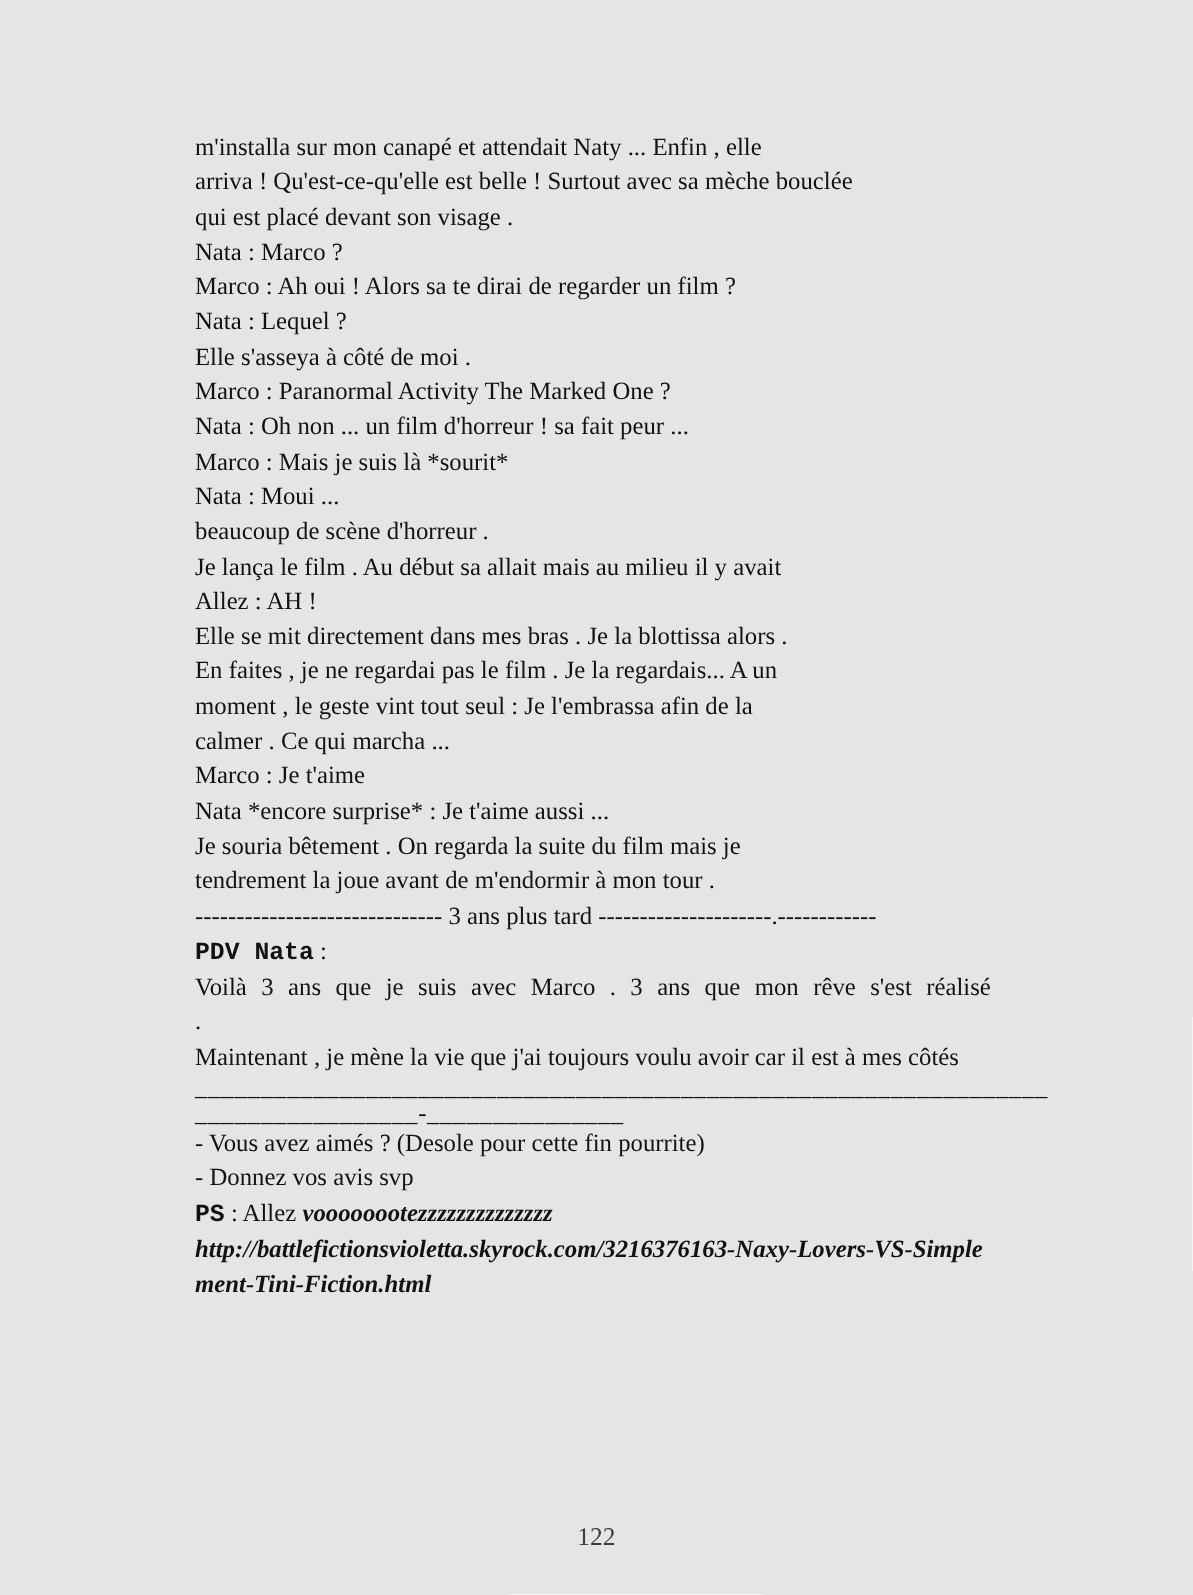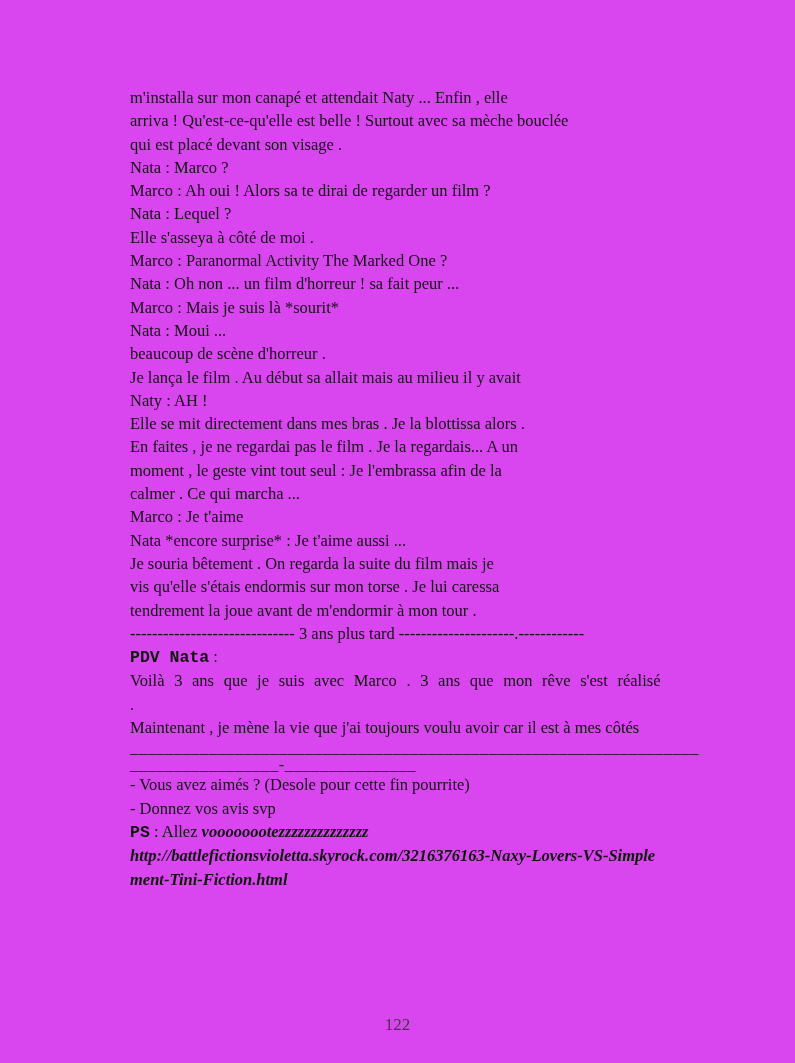--- a/index.html
+++ b/index.html
@@ -4,21 +4,21 @@
 <style>
   html, body {
     margin: 0;
     padding: 0;
     background: #ffffff;
   }
   .page {
     position: relative;
     width: 795px;
     height: 1063px;
-    background: #d946ef;
+    background: #e5e5e5;
     font-family: "Liberation Serif", serif;
     color: #121212;
     overflow: hidden;
   }
   .content {
     position: absolute;
     left: 130px;
     top: 86px;
     width: 540px;
     font-size: 16.5px;
@@ -60,29 +60,28 @@
       <div class="line"><span>Nata : Marco ?</span></div>
       <div class="line"><span>Marco : Ah oui ! Alors sa te dirai de regarder un film ?</span></div>
       <div class="line"><span>Nata : Lequel ?</span></div>
       <div class="line"><span>Elle s'asseya à côté de moi .</span></div>
       <div class="line"><span>Marco : Paranormal Activity The Marked One ?</span></div>
       <div class="line"><span>Nata : Oh non ... un film d'horreur ! sa fait peur ...</span></div>
       <div class="line"><span>Marco : Mais je suis là </span><span class="it">*sourit*</span></div>
       <div class="line"><span>Nata : Moui ...</span></div>
       <div class="line"><span>beaucoup de scène d'horreur .</span></div>
       <div class="line"><span>Je lança le film . Au début sa allait mais au milieu il y avait</span></div>
-      <div class="line"><span>Naty : AH !</span></div>
+      <div class="line"><span>Allez : AH !</span></div>
       <div class="line"><span>Elle se mit directement dans mes bras . Je la blottissa alors .</span></div>
       <div class="line"><span>En faites , je ne regardai pas le film . Je la regardais... A un</span></div>
       <div class="line"><span>moment , le geste vint tout seul : Je l'embrassa afin de la</span></div>
       <div class="line"><span>calmer . Ce qui marcha ...</span></div>
       <div class="line"><span>Marco : Je t'aime</span></div>
       <div class="line"><span>Nata </span><span class="it">*encore surprise*</span><span> : Je t'aime aussi ...</span></div>
       <div class="line"><span>Je souria bêtement . On regarda la suite du film mais je</span></div>
-      <div class="line"><span>vis qu'elle s'étais endormis sur mon torse . Je lui caressa</span></div>
       <div class="line"><span>tendrement la joue avant de m'endormir à mon tour .</span></div>
       <div class="line"><span>------------------------------ 3 ans plus tard ---------------------.------------</span></div>
       <div class="line"><span class="bd">PDV Nata</span><span> :</span></div>
       <div class="line justify"><span>Voilà 3 ans que je suis avec Marco . 3 ans que mon rêve s'est réalisé .</span></div>
       <div class="line"><span>Maintenant , je mène la vie que j'ai toujours voulu avoir car il est à mes côtés</span></div>
       <div class="line tight"><span>_________________________________________________________________</span></div>
       <div class="line tight"><span>_________________-_______________</span></div>
       <div class="line"><span>- Vous avez aimés ? (Desole pour cette fin pourrite)</span></div>
       <div class="line"><span>- Donnez vos avis svp</span></div>
       <div class="line"><span class="bd">PS</span><span> : Allez </span><span class="bi">voooooootezzzzzzzzzzzzzz</span></div>

